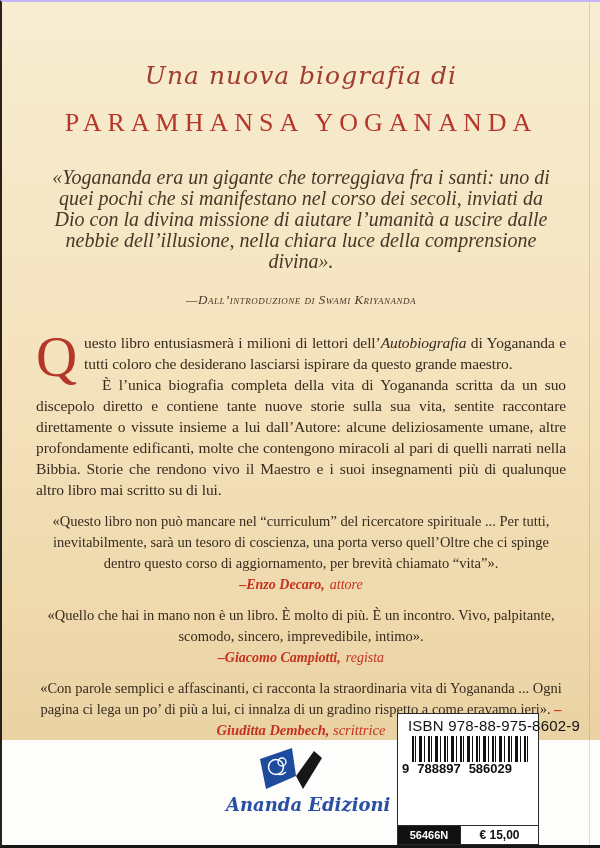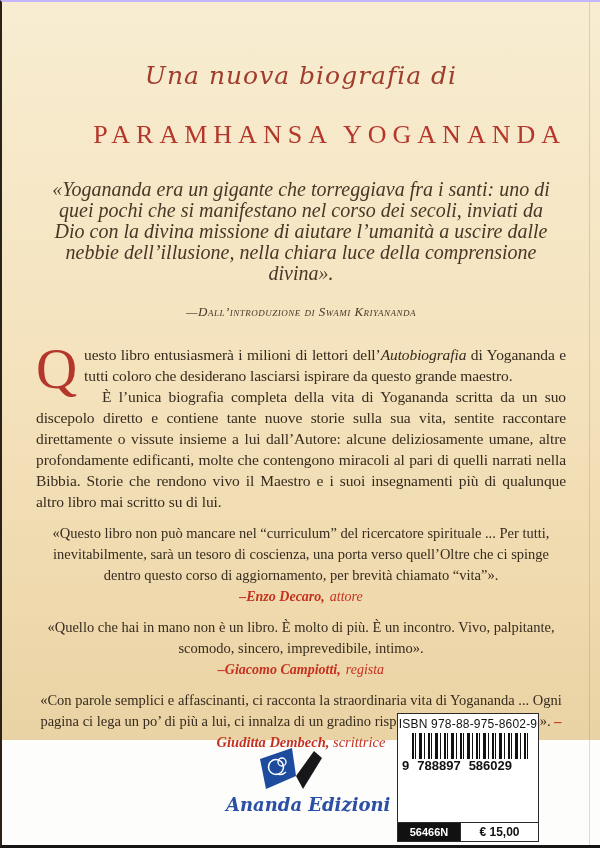--- a/index.html
+++ b/index.html
@@ -8,22 +8,22 @@
          border-top:2px solid #c4b5fd;border-left:2px solid #2a2118;border-bottom:3px solid #161616;
          box-sizing:border-box;}
   .paper{position:absolute;left:0;top:0;right:0;height:738px;
          background:linear-gradient(180deg,#f8edd2 0%,#f6e8c8 22%,#f4e2bc 52%,#efd9ad 82%,#e9d2a3 100%);}
   .white-strip{position:absolute;left:0;top:738px;right:0;bottom:0;background:#fdfdfc;}
   .right-edge{position:absolute;top:0;bottom:0;right:10px;width:1px;background:rgba(120,100,70,.22);}
   .content{position:absolute;inset:0;padding:58px 34px 0 34px;box-sizing:border-box;}
 
   .kicker{font-family:"DejaVu Serif",serif;font-style:italic;font-size:25px;color:#a03d2c;
           text-align:center;letter-spacing:1px;line-height:32px;}
-  .title{font-size:26px;color:#b5372c;text-align:right;letter-spacing:6px;line-height:34px;
-         margin-top:26px;white-space:nowrap;}
+  .title{font-size:26px;color:#b5372c;text-align:center;letter-spacing:6px;line-height:34px;
+         margin-top:14px;white-space:nowrap;}
 
   .intro-quote{font-style:italic;font-size:20px;line-height:21px;color:#4a3627;
                text-align:center;width:508px;margin:27px auto 0 auto;}
   .intro-attr{font-style:italic;font-variant:small-caps;font-size:13px;letter-spacing:.5px;
               color:#4a3627;text-align:center;margin-top:20px;}
 
   .body-block{margin-top:24px;color:#362b1e;font-size:15.5px;line-height:21px;
               text-align:justify;letter-spacing:-0.1px;hyphens:auto;-webkit-hyphens:auto;}
   .body-block p{margin:0;}
   .body-block p.indent{text-indent:18px;}
@@ -37,22 +37,22 @@
   .inline-attr{font-style:italic;color:#c5311f;}
   .inline-attr .t-name{font-weight:bold;}
 
   .publisher{position:absolute;left:224px;top:744px;width:130px;text-align:center;}
   .publisher svg{display:block;margin:0 auto;}
   .publisher-name{font-family:"DejaVu Serif",serif;font-style:italic;font-weight:bold;
                   font-size:18px;color:#2a4fa5;margin-top:2px;white-space:nowrap;}
 
   .barcode-box{position:absolute;left:395px;top:711px;width:142px;background:#fff;
                border:1px solid #2b2b2b;box-sizing:border-box;}
-  .bc-isbn{font-family:"Liberation Sans",sans-serif;font-size:12px;color:#111;text-align:center;
-           padding-top:3px;letter-spacing:.2px;white-space:nowrap;}
+  .bc-isbn{font-family:"Liberation Sans",sans-serif;font-size:15px;color:#111;text-align:center;
+           padding-top:3px;letter-spacing:.2px;white-space:nowrap;padding-left:10px;}
   .bc-bars{height:26px;margin:2px 8px 0 14px;
            background:repeating-linear-gradient(90deg,#111 0 2px,#fff 2px 3px,#111 3px 4px,#fff 4px 7px,
                       #111 7px 10px,#fff 10px 12px,#111 12px 13px,#fff 13px 16px);}
   .bc-digits{font-family:"Liberation Sans",sans-serif;font-size:13px;font-weight:bold;color:#111;
              text-align:left;line-height:13px;padding-bottom:2px;}
   .bc-digits span{margin:0 4px;}
   .bc-row{display:flex;border-top:1px solid #2b2b2b;font-family:"Liberation Sans",sans-serif;
           font-weight:bold;height:18px;line-height:18px;margin-top:48px;}
   .bc-code{width:62px;background:#111;color:#fff;text-align:center;font-size:11px;}
   .bc-price{flex:1;background:#fff;color:#111;text-align:center;font-size:12px;border-left:1px solid #2b2b2b;}

